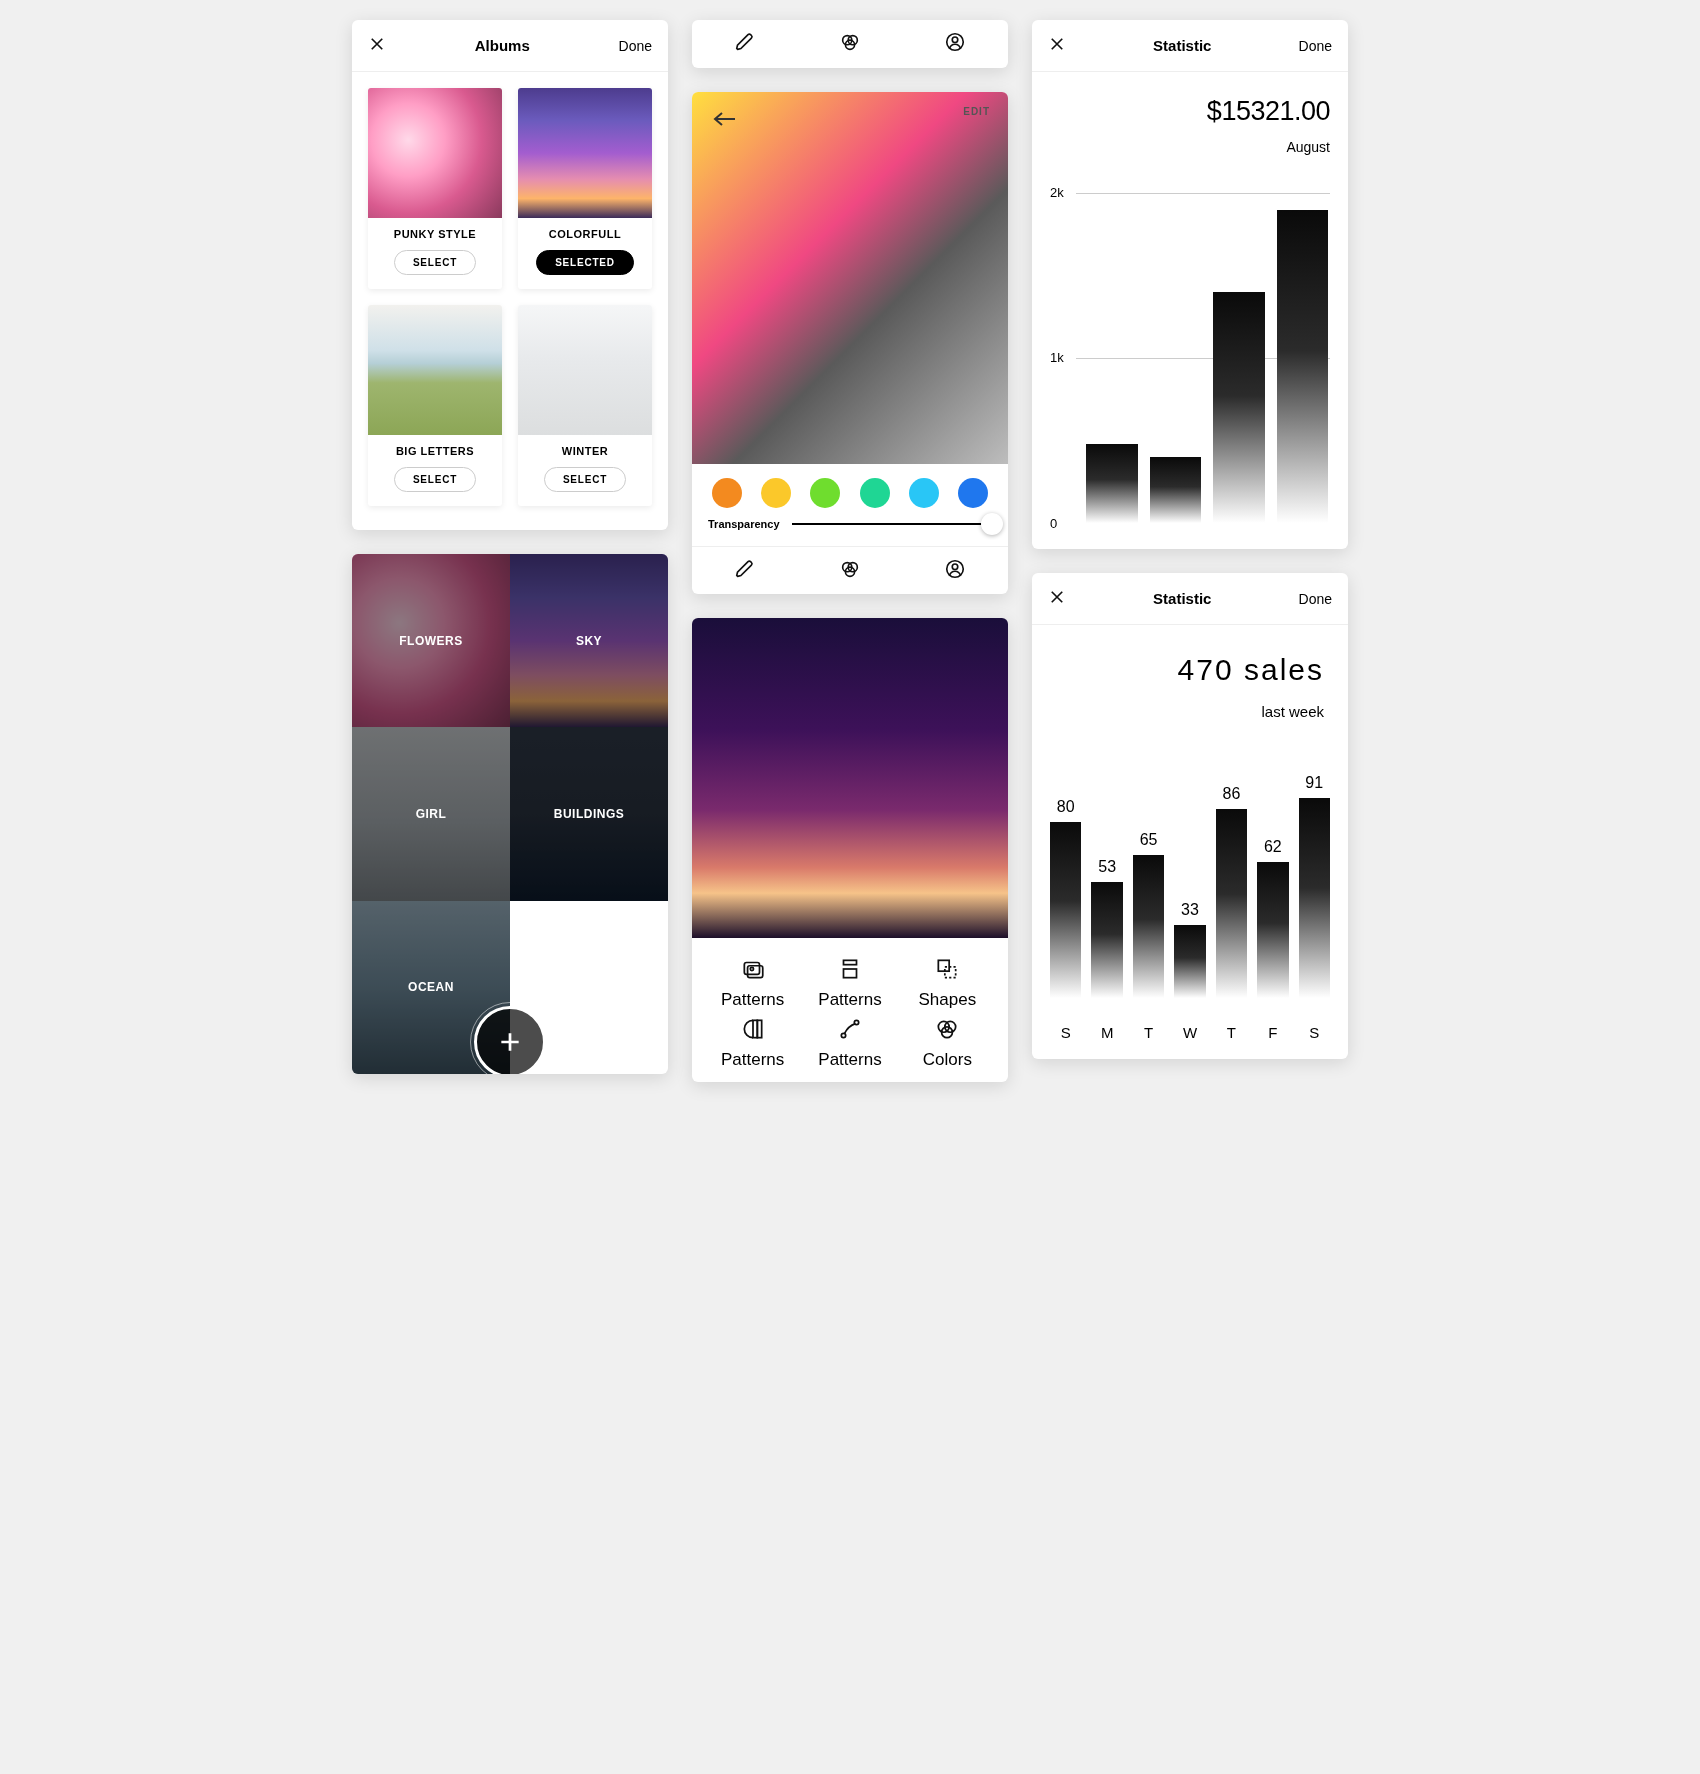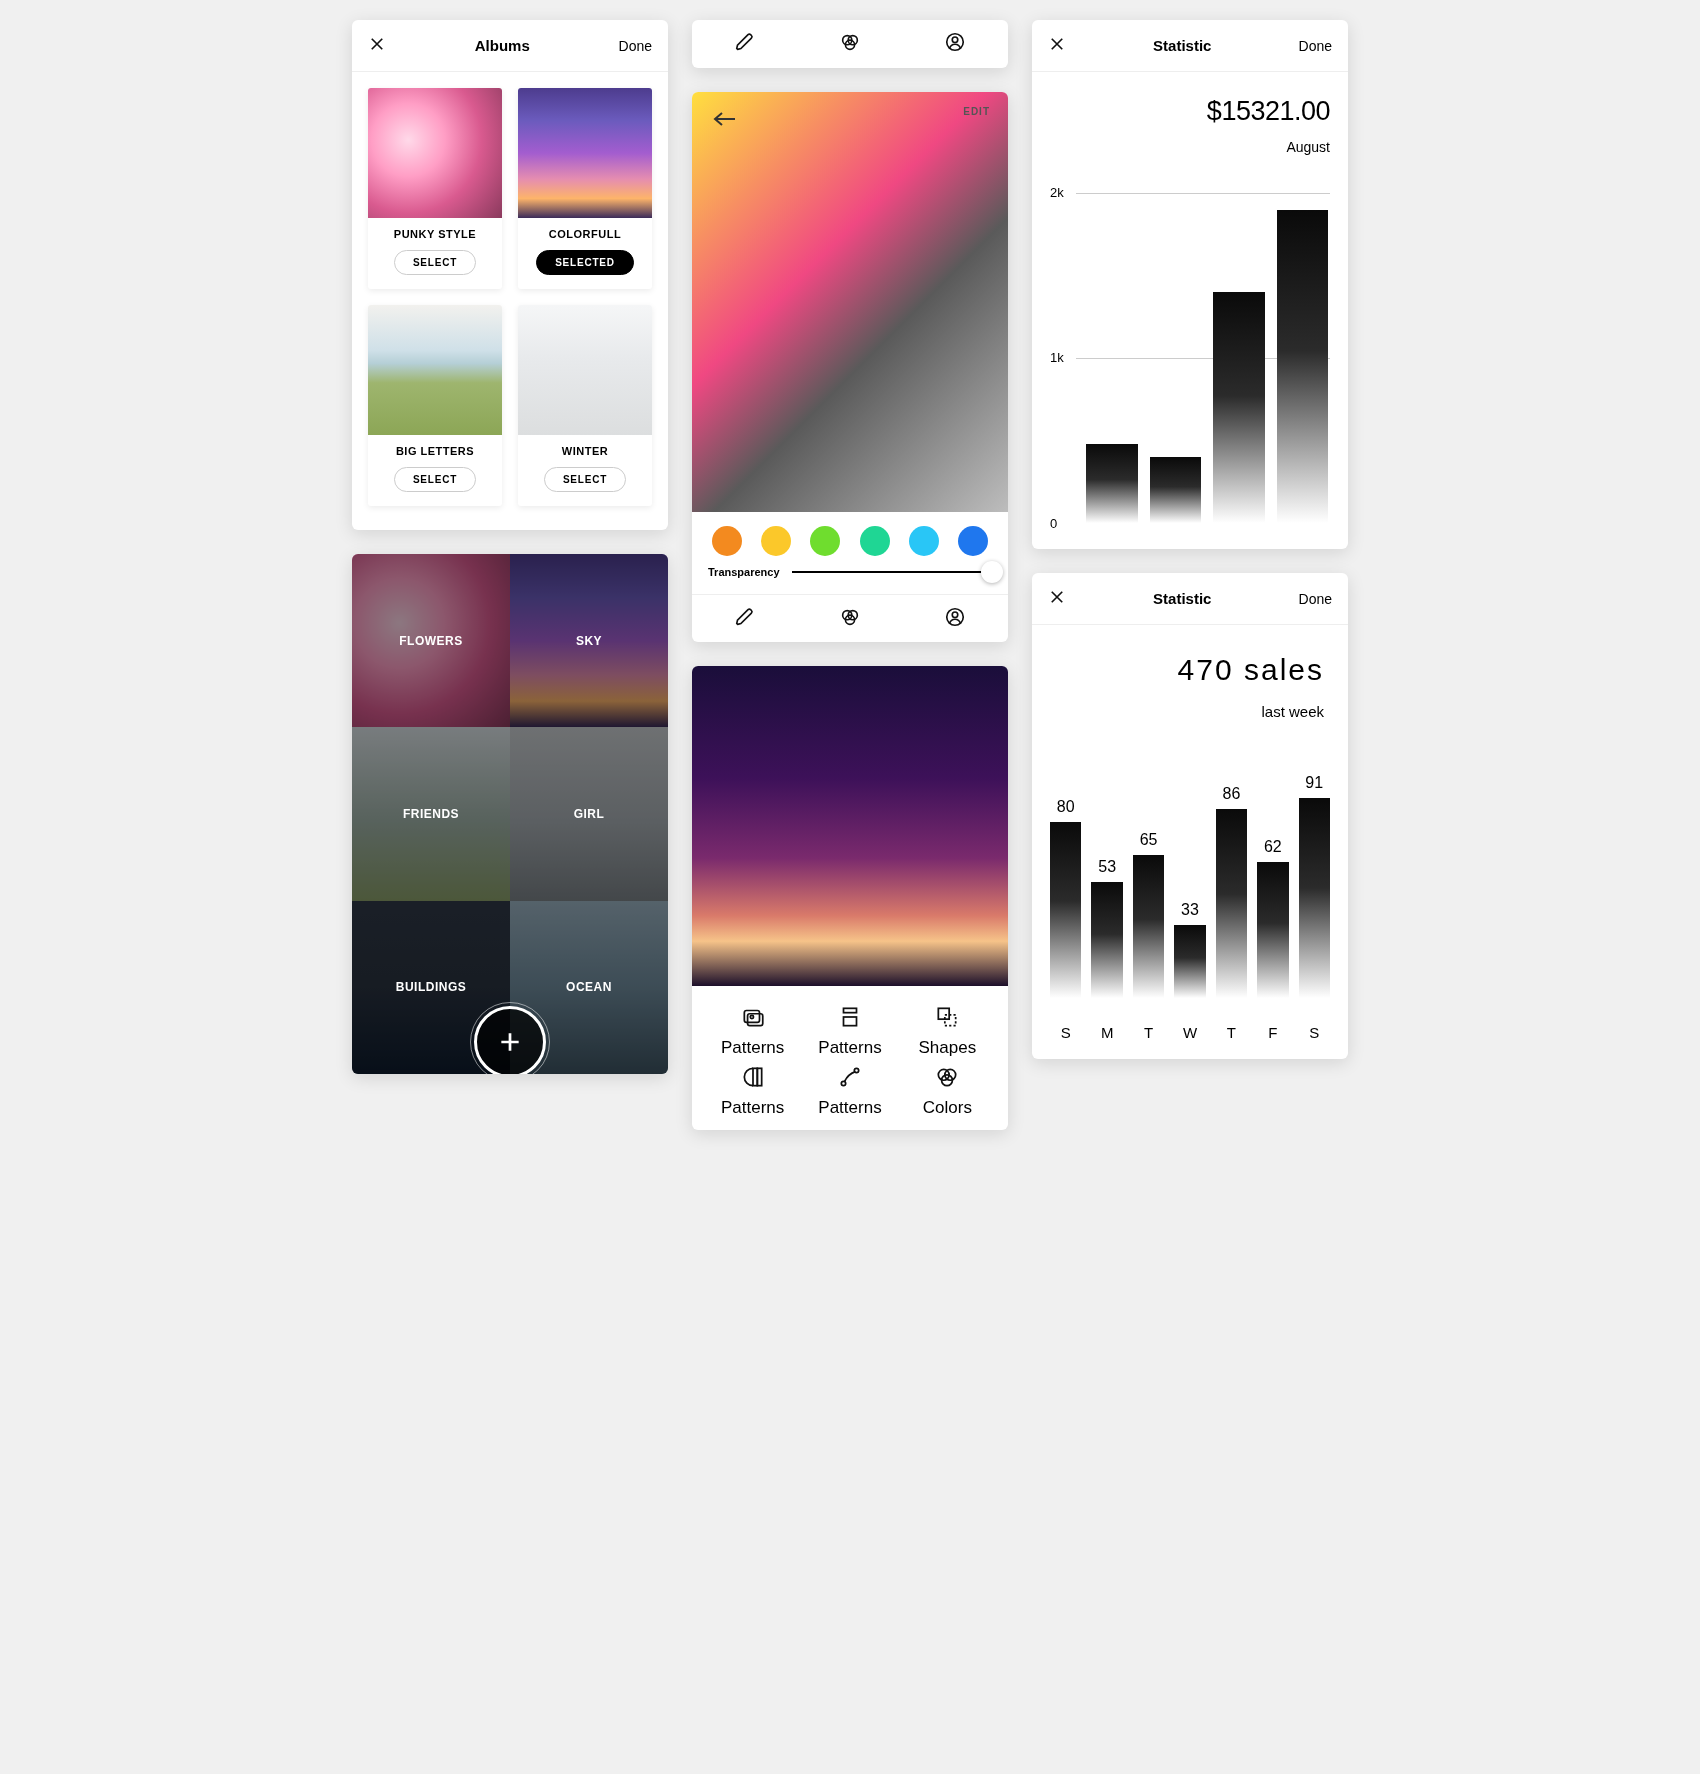--- a/index.html
+++ b/index.html
@@ -30,21 +30,21 @@
 .catcell span{position:relative;z-index:1}
 .fab{position:absolute;bottom:-4px;left:50%;transform:translateX(-50%);width:72px;height:72px;border-radius:50%;border:3px solid #fff;background:rgba(0,0,0,.7);display:flex;align-items:center;justify-content:center;z-index:3}
 .fab::before{content:"";position:absolute;inset:-7px;border:1px solid rgba(255,255,255,.5);border-radius:50%}
 .fab svg{width:26px;height:26px;stroke:#fff;stroke-width:2.5}
 
 
 .toolbar{height:48px;display:flex;align-items:center;justify-content:space-around}
 .ticon svg{width:22px;height:22px;stroke:#111;stroke-width:1.8;fill:none}
 
 
-.editor-img{height:420px;position:relative}
+.editor-img{height:372px;position:relative}
 .back-btn{position:absolute;top:14px;left:14px;width:36px;height:26px;display:flex;align-items:center;justify-content:center}
 .back-btn svg{width:24px;height:16px;stroke:#333;stroke-width:2;fill:none}
 .edit-lbl{position:absolute;top:14px;right:18px;font-size:10px;font-weight:800;color:#555;letter-spacing:1px}
 .swatches{display:flex;justify-content:space-around;padding:14px 10px 10px}
 .swatch{width:30px;height:30px;border-radius:50%}
 .trow{display:flex;align-items:center;padding:0 16px 16px;gap:12px}
 .tlabel{font-size:11px;font-weight:600}
 .track{flex:1;height:2px;background:#000;position:relative}
 .knob{position:absolute;right:0;top:50%;transform:translate(50%,-50%);width:22px;height:22px;border-radius:50%;background:#fff;box-shadow:0 1px 4px rgba(0,0,0,.3)}
 
@@ -139,23 +139,20 @@
     </div>
 
     <div class="card">
       <div class="catgrid" id="catgrid">
         <div class="catcell g-flowers">
             <span>FLOWERS</span>
           </div>
           <div class="catcell g-sky">
             <span>SKY</span>
           </div>
-          <div class="catcell g-friends">
-            <span>FRIENDS</span>
-          </div>
           <div class="catcell g-girl">
             <span>GIRL</span>
           </div>
           <div class="catcell g-bld">
             <span>BUILDINGS</span>
           </div>
           <div class="catcell g-ocean">
             <span>OCEAN</span>
           </div>
           <div class="fab">

